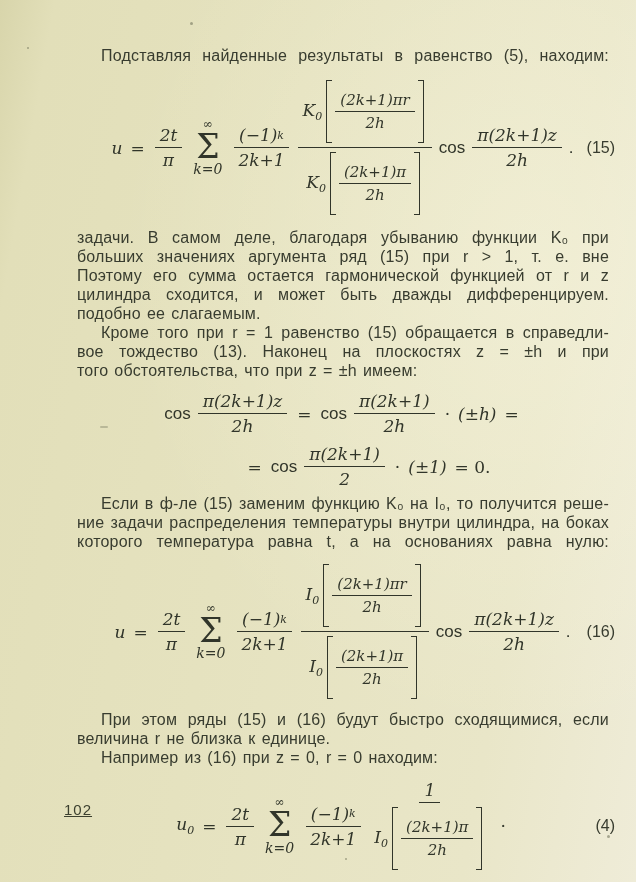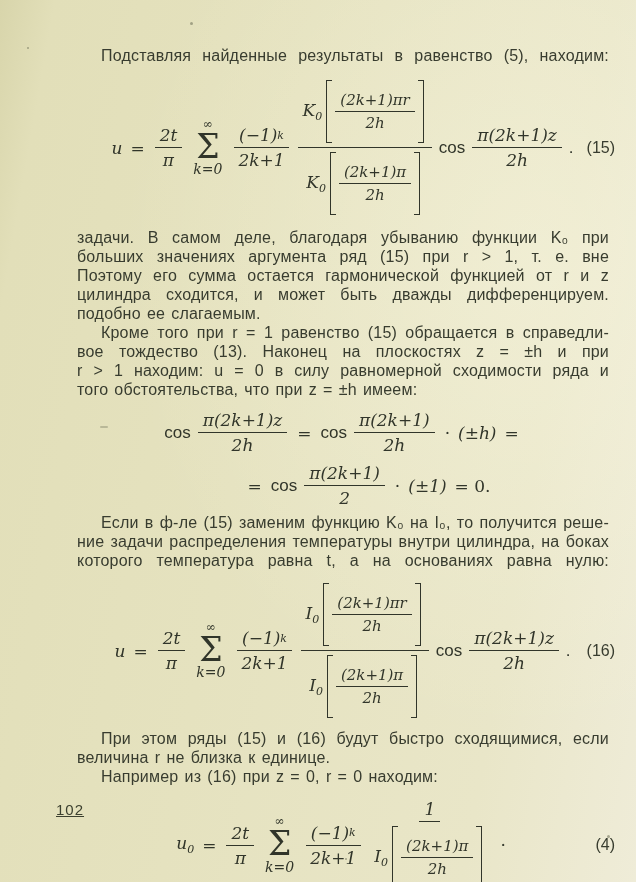--- a/index.html
+++ b/index.html
@@ -42,21 +42,21 @@
   .msum .st{font-size:12px;line-height:1.1;font-family:"DejaVu Serif",serif;}
   .msum .sg{font-size:33px;line-height:.95;font-family:"DejaVu Serif",serif;}
   .msum .sb{font-size:14px;line-height:1.1;font-family:"DejaVu Serif",serif;font-style:italic;}
   .mbess{display:inline-flex;align-items:center;font-family:"DejaVu Serif",serif;font-style:italic;}
   .mbess .bf{padding-right:1px;}
   .mbess .brL{align-self:stretch;width:5px;border:1.6px solid currentColor;border-right:none;margin:2px 1px 2px 3px;}
   .mbess .brR{align-self:stretch;width:5px;border:1.6px solid currentColor;border-left:none;margin:2px 3px 2px 1px;}
   .mbess .mfrac{font-size:15px;margin:12px 2px;}
   sup,sub{font-size:11px;font-family:"DejaVu Serif",serif;font-style:italic;}
 
-  .pageno{position:absolute;left:56px;top:801px;font-size:15px;letter-spacing:1px;color:#3c402f;text-decoration:underline;}
+  .pageno{position:absolute;left:64px;top:801px;font-size:15px;letter-spacing:1px;color:#3c402f;text-decoration:underline;}
 
   .speck{position:absolute;border-radius:50%;background:#6b6e55;opacity:.55;}
 </style>
 </head>
 <body>
 
 <div class="paper">
   <div class="content">
 
     <p class="pline indent">Подставляя найденные результаты в равенство (5), находим:</p>
@@ -116,21 +116,20 @@
       <p class="pline">задачи. В самом деле, благодаря убыванию функции K₀ при</p>
       <p class="pline">больших значениях аргумента ряд (15) при r &gt; 1, т. е. вне</p>
       <p class="pline">Поэтому его сумма остается гармонической функцией от r и z</p>
       <p class="pline">цилиндра сходится, и может быть дважды дифференцируем.</p>
       <p class="pline pl-last">подобно ее слагаемым.</p>
     </div>
 
     <div>
       <p class="pline indent">Кроме того при r = 1 равенство (15) обращается в справедли-</p>
       <p class="pline">вое тождество (13). Наконец на плоскостях z = ±h и при</p>
-      <p class="pline">r &gt; 1 находим: u = 0 в силу равномерной сходимости ряда и</p>
       <p class="pline pl-last">того обстоятельства, что при z = ±h имеем:</p>
     </div>
 
     <div class="eqrow eqc1">
       <span class="eqbody">
           <span class="mtxt">cos</span>
           <span class="mfrac">
             <span class="fn">π(2k+1)z</span>
             <span class="fd">2h</span>
           </span>

